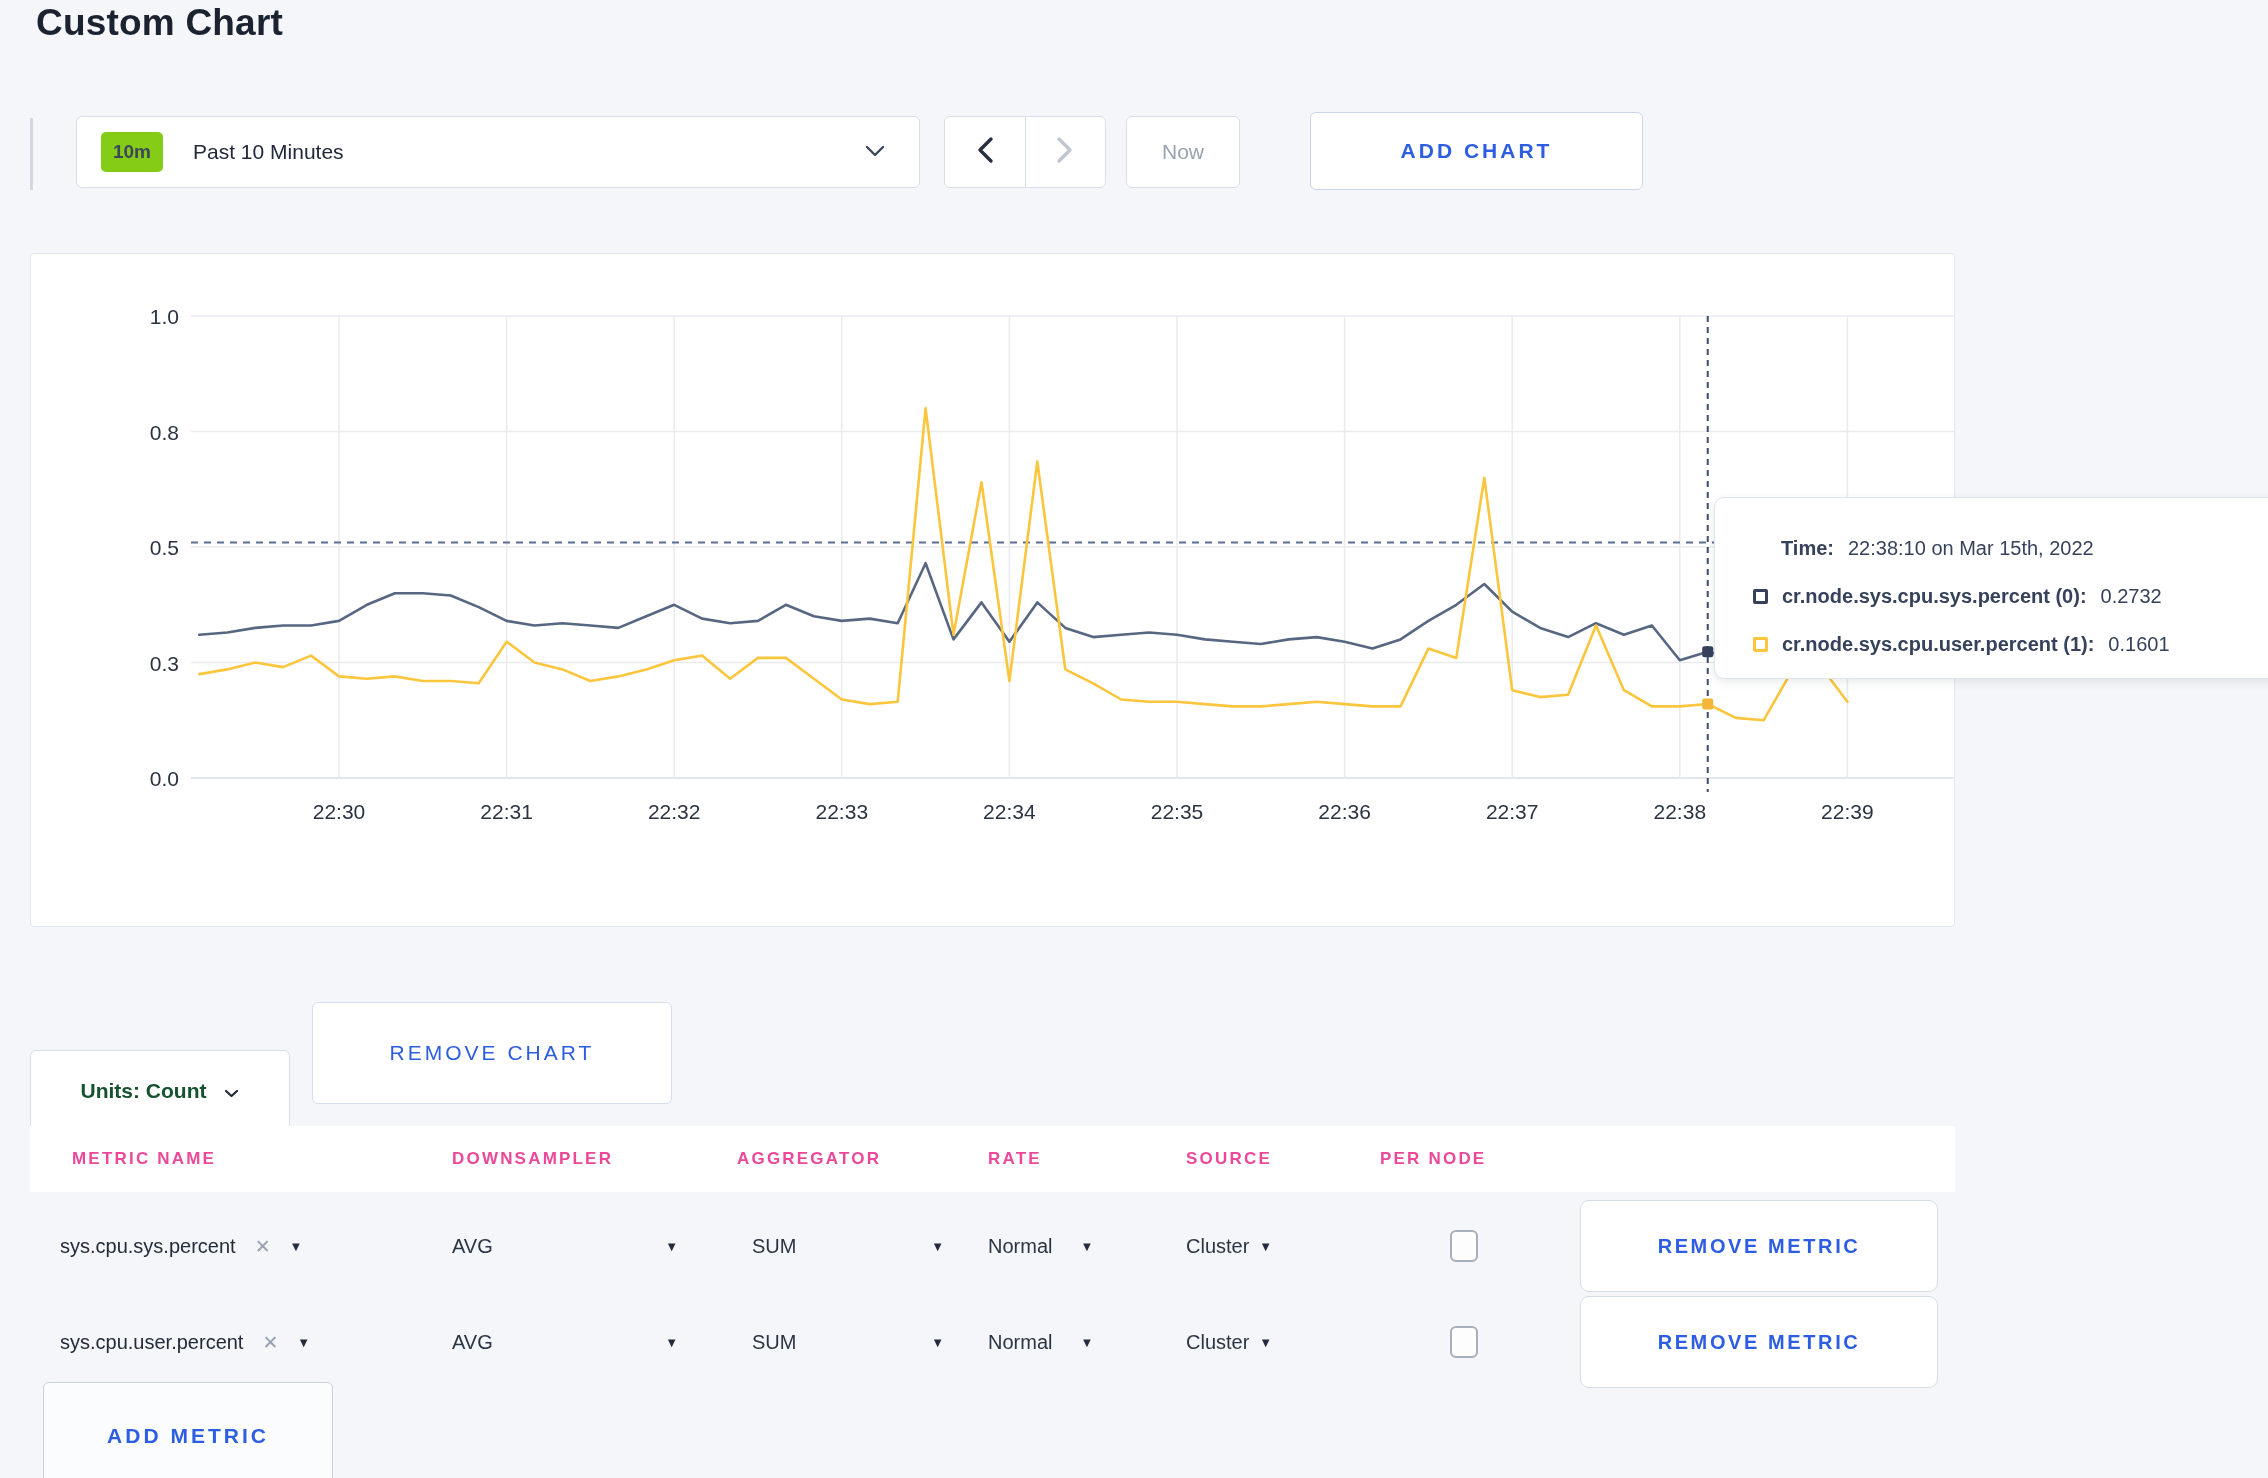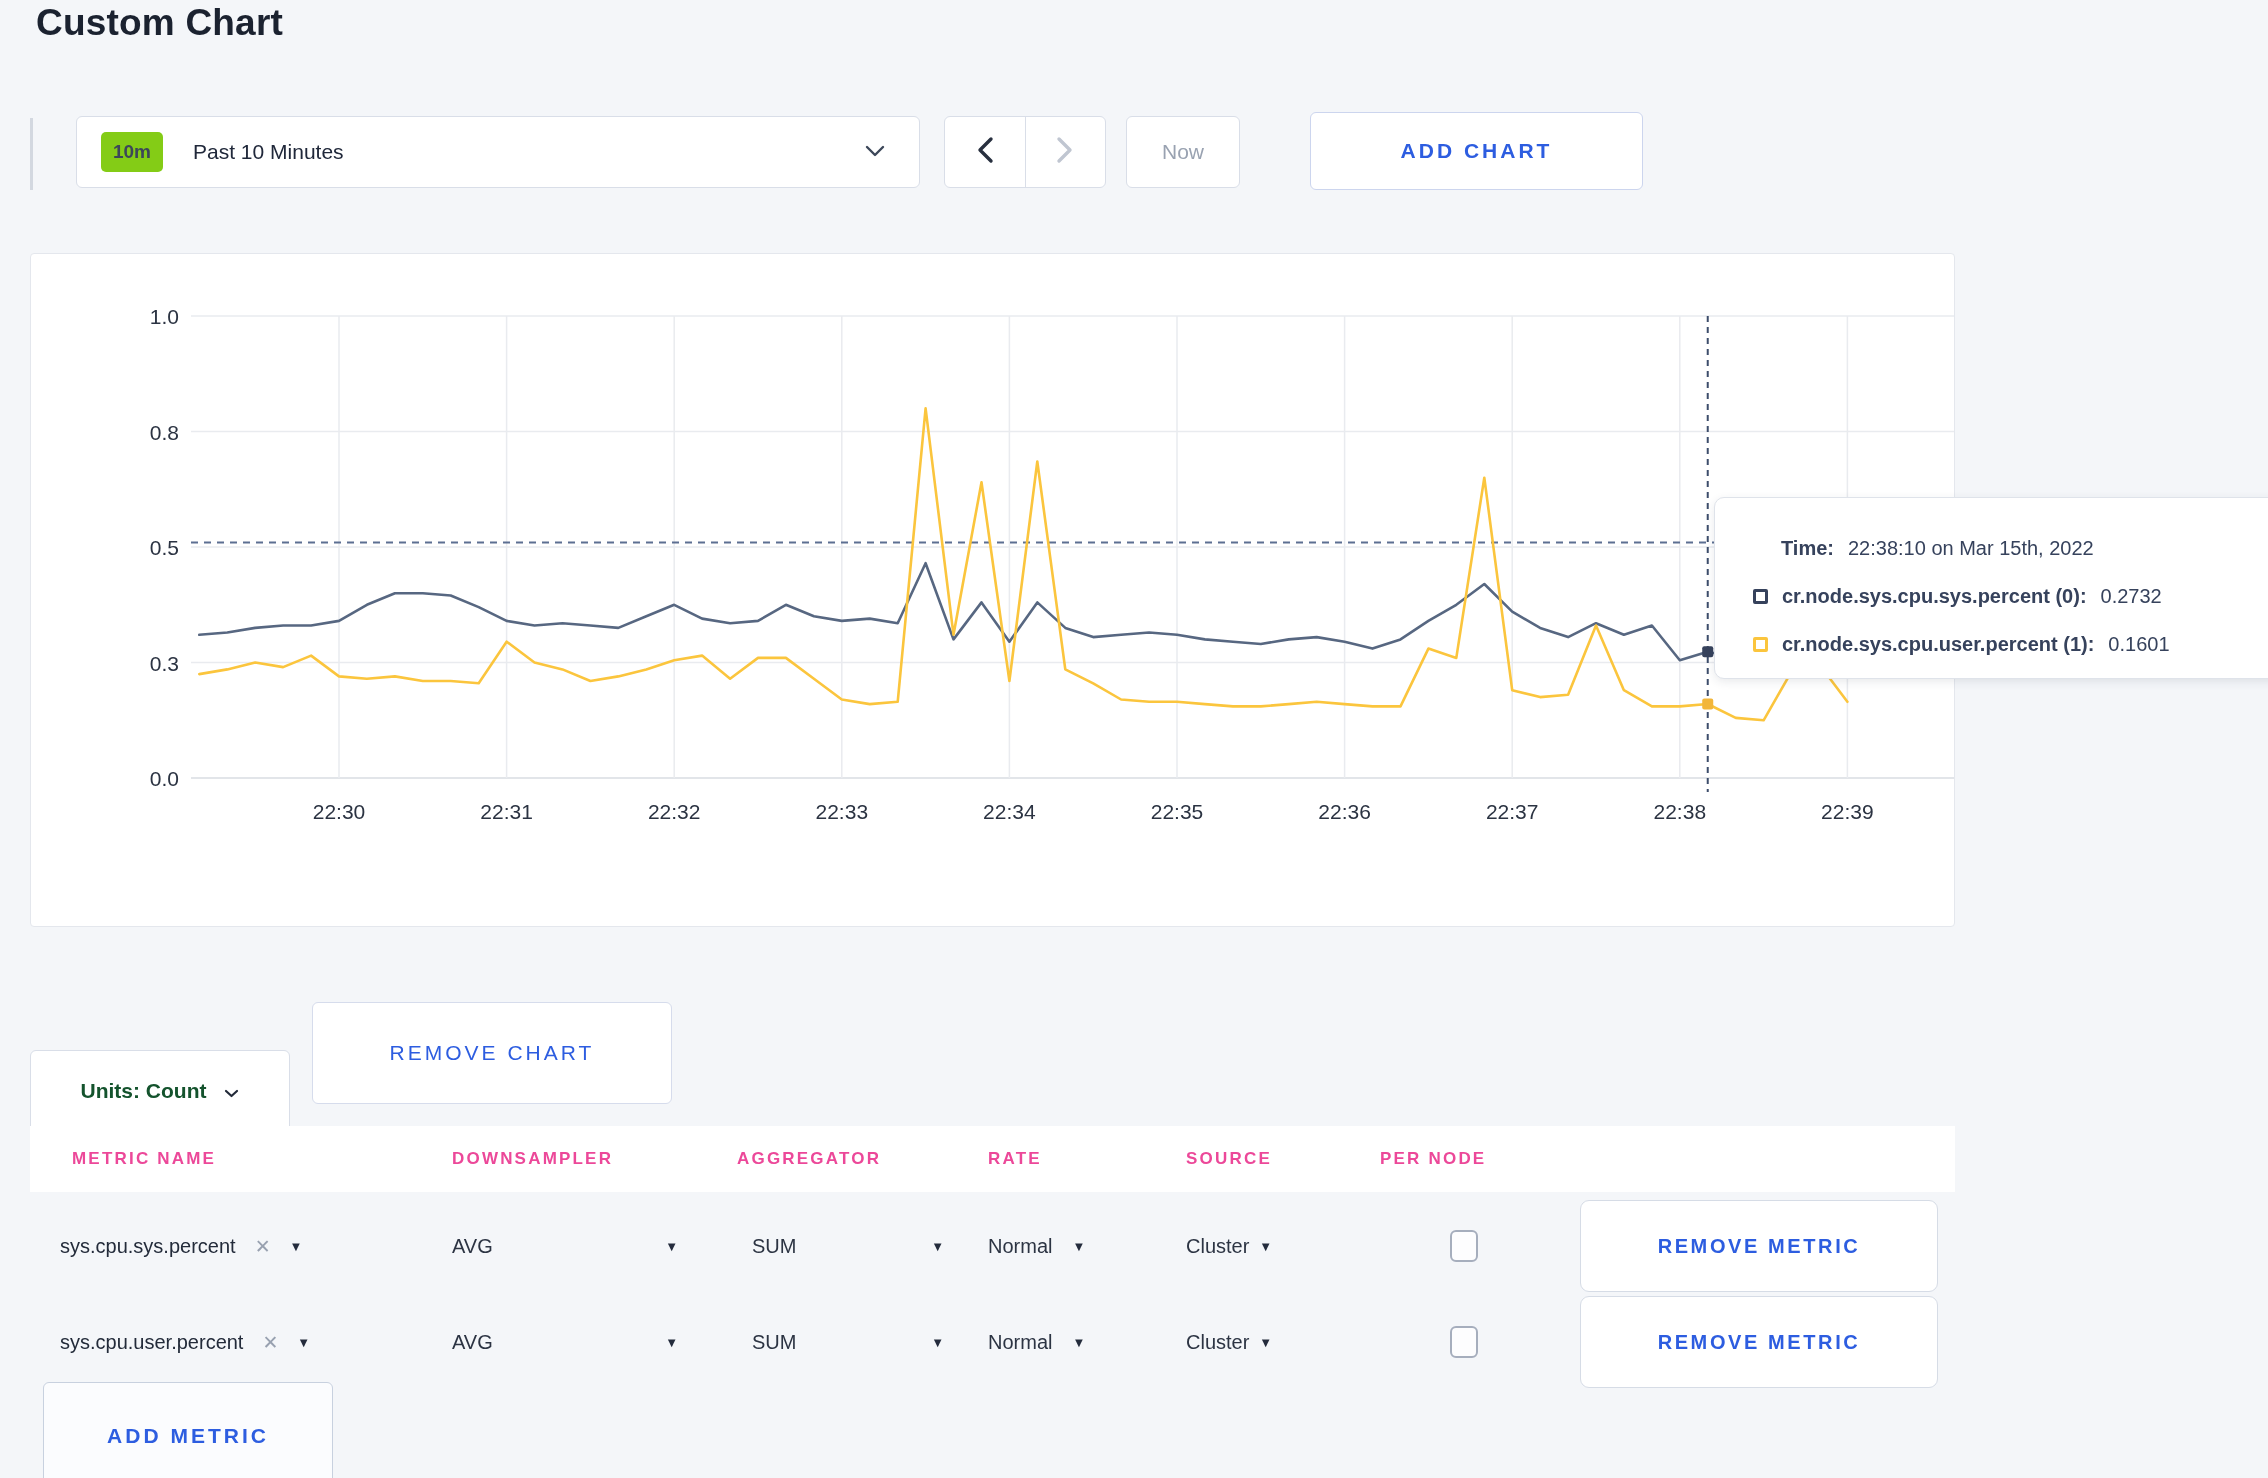--- a/index.html
+++ b/index.html
@@ -96,21 +96,21 @@
   .metric-row { position:absolute; left:30px; width:1925px; height:96px; }
   .metric-row.r1 { top:1198px; }
   .metric-row.r2 { top:1294px; }
   .cell { position:absolute; top:0; height:100%; display:flex; align-items:center; }
   .cell.metric { left:30px; gap:19px; }
   .metric-name { font-size:20px; color:#232b3a; }
   .x-icon { font-size:19px; color:#98a1b0; cursor:pointer; }
   .caret { font-size:13px; color:#242c3d; cursor:pointer; }
   .cell.downsampler { left:422px; width:226px; justify-content:space-between; }
   .cell.aggregator  { left:722px; width:192px; justify-content:space-between; }
-  .cell.rate   { left:958px; gap:20px; }
+  .cell.rate   { left:958px; gap:28px; }
   .cell.source { left:1156px; gap:10px; }
   .sel-text { font-size:20px; color:#2c3443; }
   .checkbox {
     position:absolute; left:1420px; top:50%; transform:translateY(-50%);
     width:28px; height:32px; background:#fdfdfe;
     border:2px solid #a6aebd; border-radius:6px; cursor:pointer;
   }
   .remove-metric-btn {
     position:absolute; left:1550px; top:2px; width:358px; height:92px;
     display:flex; align-items:center; justify-content:center;

